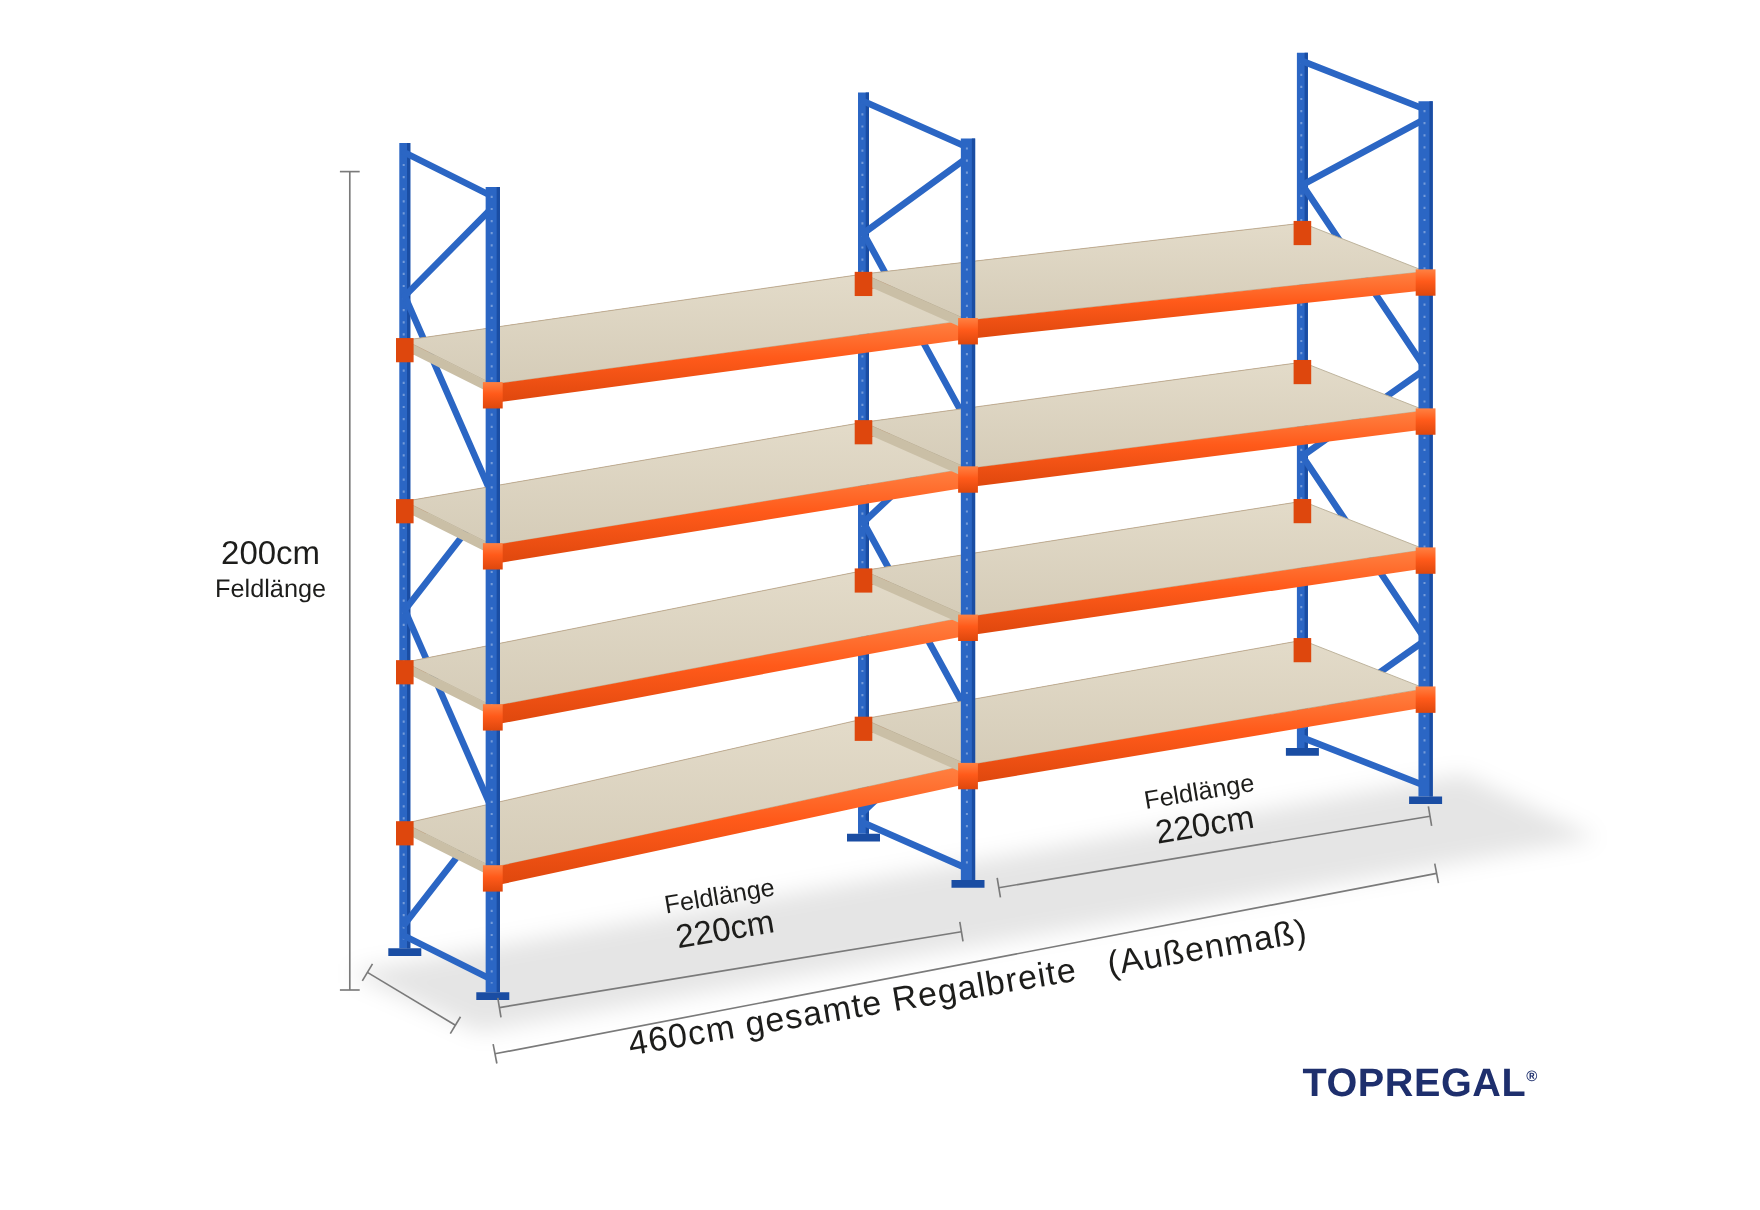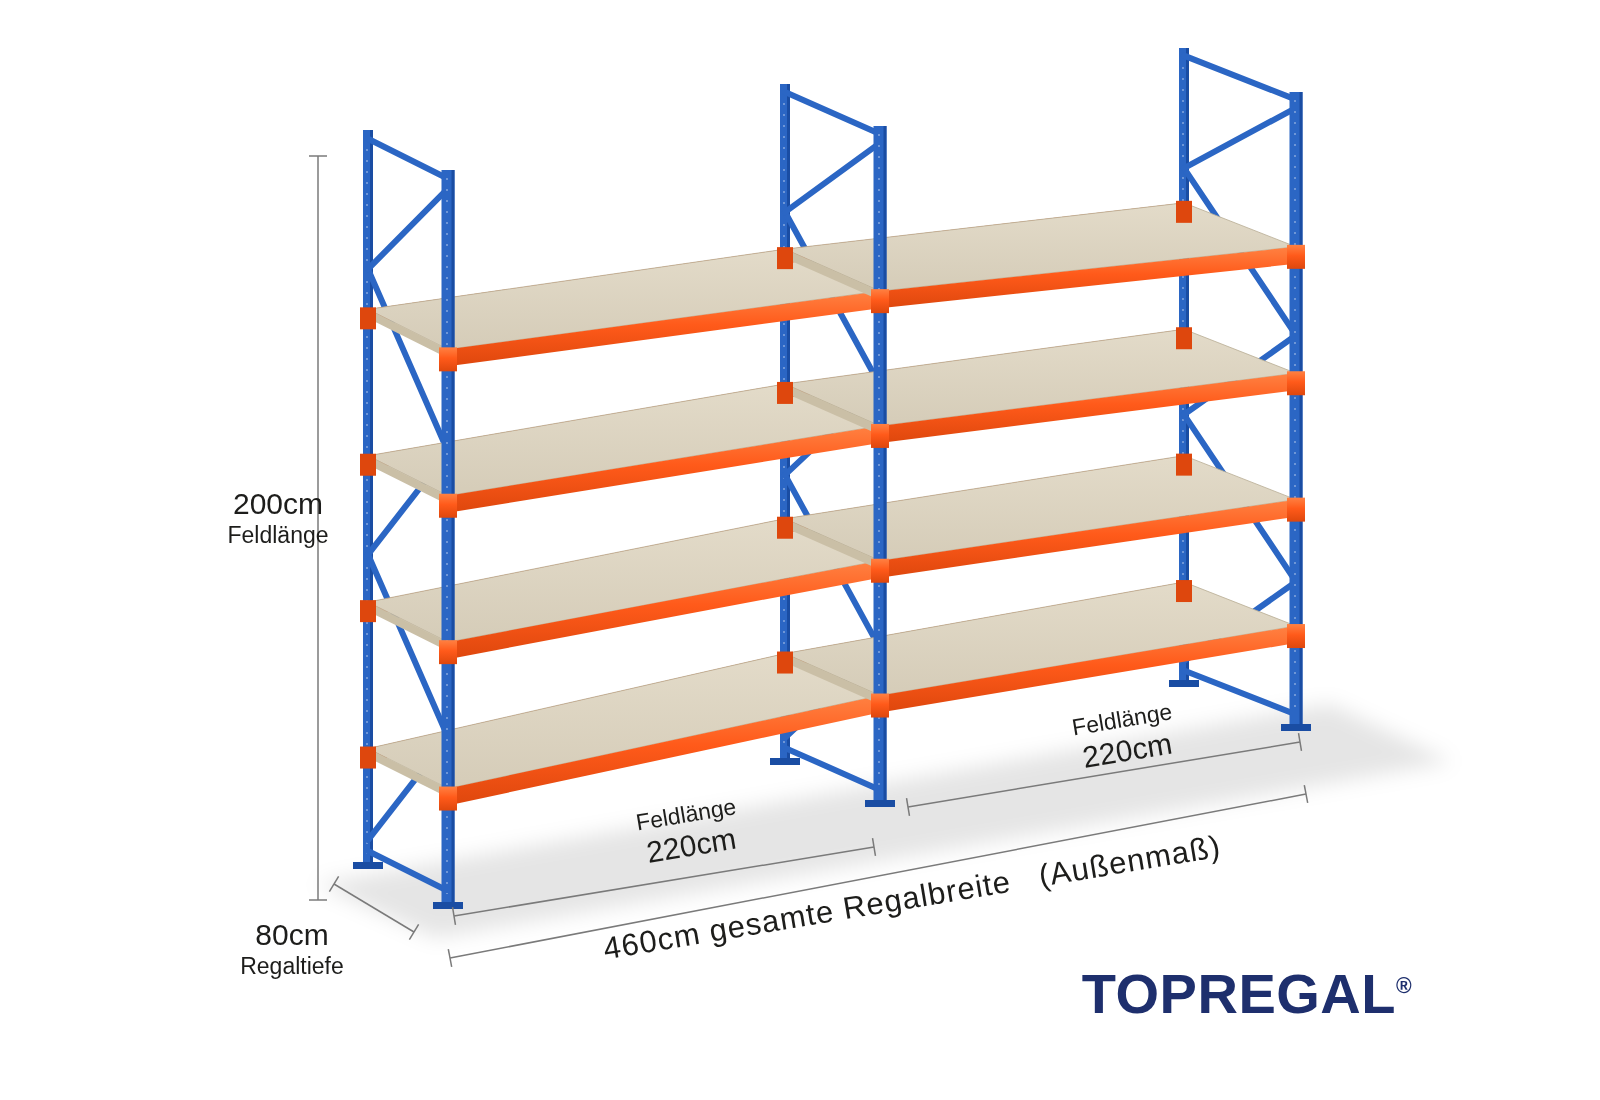--- a/index.html
+++ b/index.html
@@ -1,26 +1,26 @@
 <!DOCTYPE html>
 <html><head>
 <meta charset="utf-8">
 <style>
   html,body{margin:0;padding:0;}
   .stage{position:relative;width:1600px;height:1100px;overflow:hidden;
          font-family:"Liberation Sans",sans-serif;}
   .stage svg{position:absolute;left:0;top:0;}
-  #labels{position:absolute;left:0;top:0;width:1456px;height:1100px;margin-left:32px;}
+  #labels{position:absolute;left:0;top:0;width:1456px;height:1100px;}
   .lbl{position:absolute;text-align:center;}
   .dim-value{font-size:30px;line-height:1.15;}
   .dim-label{font-size:23px;line-height:1.2;}
   .rot{transform:rotate(-9.5deg);}
   .dim-total{font-size:31px;letter-spacing:1px;white-space:pre;}
-  .logo{position:absolute;left:1010px;top:966px;width:410px;text-align:center;
-        font-weight:bold;font-size:56px;letter-spacing:0.5px;line-height:1;}
+  .logo{position:absolute;left:988px;top:966px;width:410px;text-align:right;
+        font-weight:bold;font-size:36px;letter-spacing:0.5px;line-height:1;}
   .logo .reg{font-size:0.38em;vertical-align:super;font-weight:bold;}
 </style>
 </head>
 <body>
 
 <div class="stage" id="stage" style="background: rgb(255, 255, 255);">
 
   <svg id="rack-svg" width="1600" height="1100" viewBox="0 0 1600 1100">
       <defs>
         <linearGradient id="gBeam" x1="0" y1="0" x2="0" y2="1">
@@ -157,24 +157,20 @@
       </g>
     </svg>
 
   <div id="labels" style="color: rgb(29, 29, 27);">
 
     <div class="lbl" style="left:186px;top:487px;width:120px;">
       <div class="dim-value">200cm</div>
       <div class="dim-label">Feldlänge</div>
     </div>
 
-    <div class="lbl" style="left:198px;top:918px;width:124px;">
-      <div class="dim-value">80cm</div>
-      <div class="dim-label">Regaltiefe</div>
-    </div>
 
     <div class="lbl rot" style="left:552px;top:801px;width:210px;">
       <div class="dim-label">Feldlänge</div>
       <div class="dim-value">220cm</div>
     </div>
 
     <div class="lbl rot" style="left:988px;top:706px;width:210px;">
       <div class="dim-label">Feldlänge</div>
       <div class="dim-value">220cm</div>
     </div>

